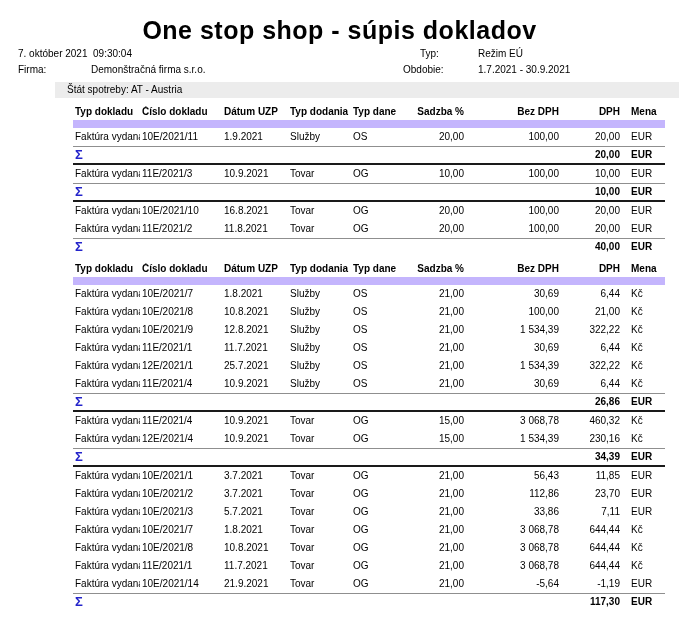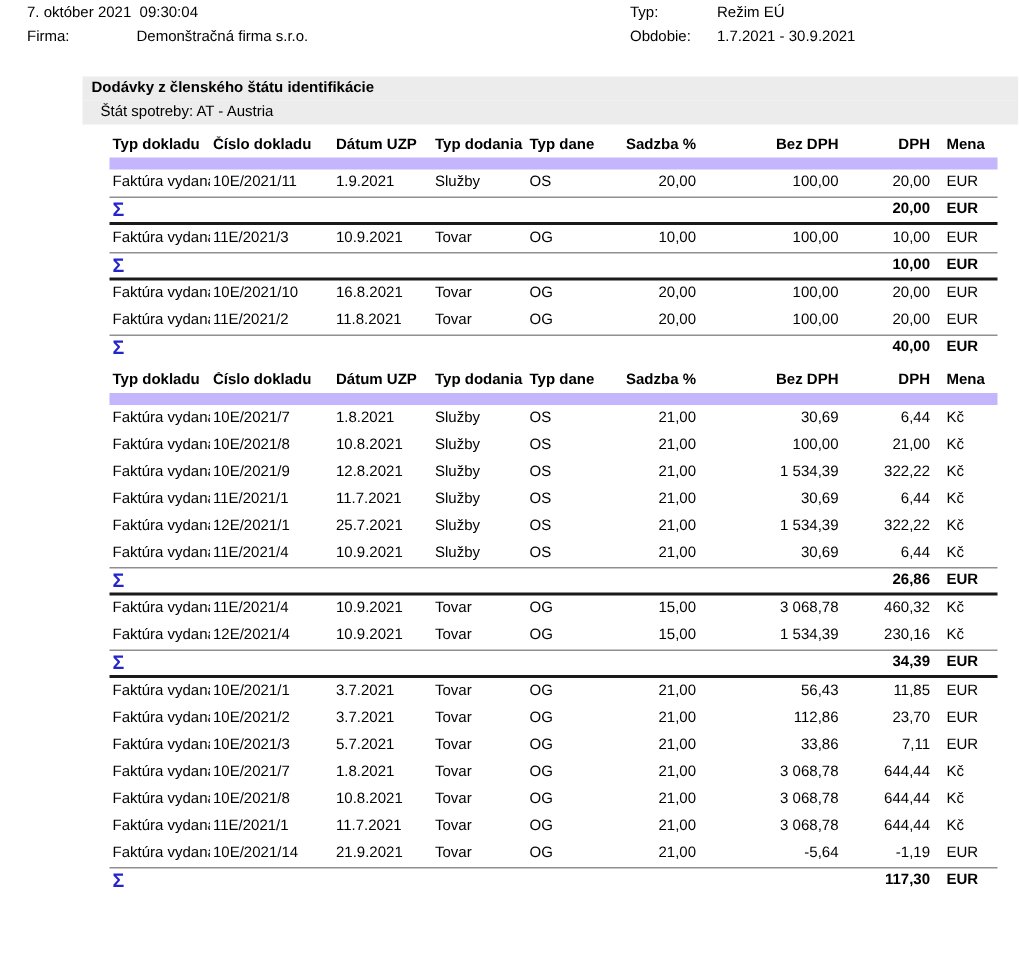--- a/index.html
+++ b/index.html
@@ -12,21 +12,21 @@
     padding-top:16px; text-align:center;
     font-size:25px; font-weight:bold; letter-spacing:0.5px;
   }
   .meta { position:relative; height:34px; margin-top:3px;padding-left:20px; }
   .meta span { position:absolute; white-space:pre; }
   .m-dt      { left:18px;  top:0; }
   .m-firma-l { left:18px;  top:16px; }
   .m-firma-v { left:91px; top:16px; }
   .m-typ-l   { left:420px; top:0; }
   .m-typ-v   { left:478px; top:0; }
-  .m-obd-l   { left:420px; top:16px; }
+  .m-obd-l   { left:403px; top:16px; }
   .m-obd-v   { left:478px; top:16px; }
   .bands-start { margin-top:14px; }
   .band {
     margin-left:55px; background:#ececec;
     height:16px; line-height:16px; padding-left:6px;
     white-space:nowrap;
   }
   .band-title { font-weight:bold; }
   .band-state { padding-left:12px; }
   .tbl { margin-left:73px; width:592px; }
@@ -47,32 +47,32 @@
     height:16px; line-height:15px; font-weight:bold;
     border-top:1px solid #8f8f8f;
   }
   .srow.sep { border-bottom:2px solid #1a1a1a; }
   .sigma { font-size:13px; font-weight:bold; }
 </style>
 </head>
 <body>
 
 <div class="page">
+  <div class="title">One stop shop - súpis dokladov</div>
 
   <div class="meta">
     <span class="m-dt">7. október 2021  09:30:04</span>
     <span class="m-firma-l">Firma:</span>
     <span class="m-firma-v">Demonštračná firma s.r.o.</span>
     <span class="m-typ-l">Typ:</span>
     <span class="m-typ-v">Režim EÚ</span>
     <span class="m-obd-l">Obdobie:</span>
     <span class="m-obd-v">1.7.2021 - 30.9.2021</span>
   </div>
 
-  <div class="band band-title bands-start">Dodávky z členského štátu identifikácie</div>
 
   <div id="sections">
       <div class="band band-state">Štát spotreby: AT - Austria</div>
       <div class="tbl">
         <div class="trow thead">
           <div class="c">Typ dokladu</div>
           <div class="c">Číslo dokladu</div>
           <div class="c">Dátum UZP</div>
           <div class="c">Typ dodania</div>
           <div class="c">Typ dane</div>

